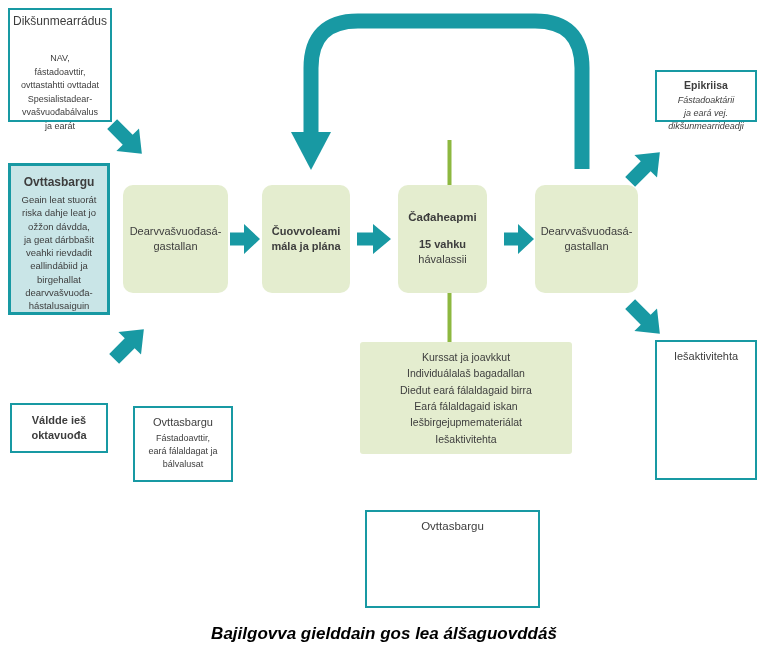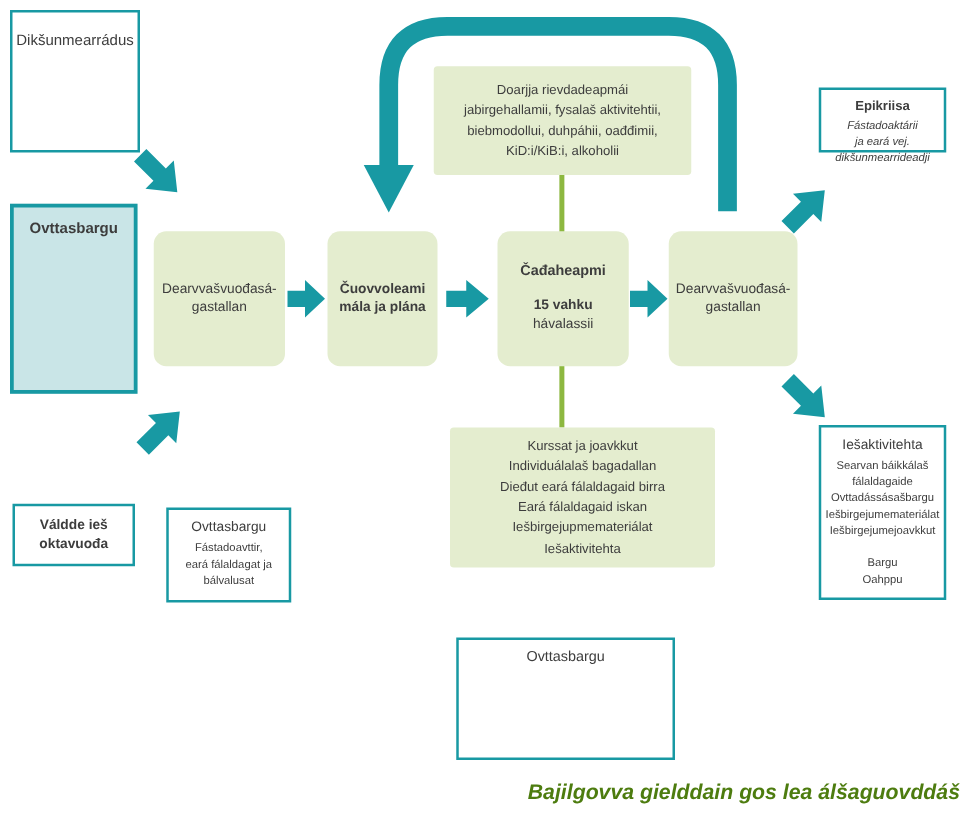--- a/index.html
+++ b/index.html
@@ -9,55 +9,55 @@
   .box{position:absolute;box-sizing:border-box;text-align:center;
        display:flex;flex-direction:column;align-items:center;}
   .white{background:#fff;border:2px solid var(--teal);}
   .tealfill{background:var(--light_teal);border:3px solid var(--teal);}
   .green{background:var(--light_green);border-radius:3px;}
   .rounded{border-radius:10px;}
   .jc{justify-content:center;}
   .t,.b,.n,.bd{white-space:pre-line;}
   .t{font-weight:bold;}
   
-  #b-treat{left:8px;top:8px;width:104px;height:114px;padding-top:15px;gap:18px;}
+  #b-treat{left:8px;top:8px;width:104px;height:114px;padding-top:4px;gap:18px;}
   #b-treat .n{font-size:12px;margin-bottom:6px;}
   #b-treat .b{font-size:9px;line-height:1.5;}
   #b-target{left:8px;top:163px;width:102px;height:152px;padding-top:9px;}
   #b-target .t{font-size:12px;margin-bottom:4px;}
   #b-target .b{font-size:9.5px;line-height:1.4;}
   #b-self{left:10px;top:362px;width:98px;height:50px;margin-top:41px;}
   #b-self .t{font-size:11px;line-height:1.35;}
   #b-colleft{left:133px;top:406px;width:100px;height:76px;padding-top:8px;}
   #b-colleft .n{font-size:11px;margin-bottom:4px;}
   #b-colleft .b{font-size:9px;line-height:1.45;}
   #b-suptop{left:347px;top:53px;width:206px;height:87px;padding:4px;}
   #b-suptop .b{font-size:10.5px;line-height:1.55;}
   #b-step1{left:123px;top:185px;width:105px;height:108px;padding:4px;}
   #b-step2{left:262px;top:185px;width:88px;height:108px;padding:4px;}
-  #b-step3{left:398px;top:185px;width:105px;height:108px;padding:4px;}
+  #b-step3{left:398px;top:185px;width:89px;height:108px;padding:4px;}
   #b-step4{left:535px;top:185px;width:103px;height:108px;padding:4px;}
   .step-label{font-size:11px;line-height:1.35;}
   #b-step2 .t{font-size:11px;line-height:1.35;}
   #b-step3 .t{font-size:11.5px;margin-bottom:14px;}
   #b-step3 .bd{font-weight:bold;font-size:11px;line-height:1.35;}
   #b-step3 .n{font-size:11px;line-height:1.35;}
   #b-offers{left:360px;top:342px;width:212px;height:112px;padding:4px;}
   #b-offers .b{font-size:10.5px;line-height:1.55;}
   #b-colbot{left:365px;top:510px;width:175px;height:98px;padding-top:8px;}
   #b-colbot .n{font-size:11.5px;margin-bottom:5px;}
   #b-colbot .b{font-size:8.5px;line-height:1.5;}
   #b-epi{left:655px;top:70px;width:102px;height:52px;padding-top:7px;}
   #b-epi .t{font-size:10.5px;margin-bottom:3px;}
   #b-epi .b{font-size:9px;line-height:1.45;font-style:italic;}
   #b-selfact{left:655px;top:340px;width:102px;height:140px;padding-top:8px;}
   #b-selfact .n{font-size:11px;margin-bottom:4px;}
   #b-selfact .b{font-size:9px;line-height:1.45;}
-  .caption{position:absolute;left:0;right:0;top:624px;text-align:right;
-           font-size:17px;font-weight:bold;font-style:italic;color:#4d7c0f;}
+  .caption{position:absolute;left:0;right:0;top:624px;text-align:center;
+           font-size:17px;font-weight:bold;font-style:italic;color:#000000;}
   .teal-fill{fill:var(--teal);}
   .teal-stroke{stroke:var(--teal);fill:none;}
   .olive-fill{fill:var(--olive);}
 </style>
 </head>
 <body>
 
 <div class="canvas">
 
   <svg class="overlay" viewBox="0 0 768 655">
@@ -72,44 +72,53 @@
     <polygon class="teal-fill" points="504,232.5 518,232.5 518,224 534,239 518,254 518,245.5 504,245.5"></polygon>
 
     <polygon class="teal-fill" points="-21,-7 1,-7 1,-16 21,0 1,16 1,7 -21,7" transform="translate(127,139) rotate(45)"></polygon>
     <polygon class="teal-fill" points="-21,-7 1,-7 1,-16 21,0 1,16 1,7 -21,7" transform="translate(129,344) rotate(-45)"></polygon>
     <polygon class="teal-fill" points="-21,-7 1,-7 1,-16 21,0 1,16 1,7 -21,7" transform="translate(645,167) rotate(-45)"></polygon>
     <polygon class="teal-fill" points="-21,-7 1,-7 1,-16 21,0 1,16 1,7 -21,7" transform="translate(645,319) rotate(45)"></polygon>
   </svg>
 
   <div class="box white" id="b-treat">
     <div class="n">Dikšunmearrádus</div>
+    <div class="b">NAV,
+fástadoavttir,
+ovttastahtti ovttadat
+Spesialistadear-
+vvašvuođabálvalus
+ja earát</div>
   </div>
 
   <div class="box tealfill" id="b-target">
     <div class="t">Ovttasbargu</div>
+    <div class="b">Geain leat stuorát
+riska dahje leat jo
+ožžon dávdda,
+ja geat dárbbašit
+veahki rievdadit
+eallindábiid ja
+birgehallat
+dearvvašvuođa-
+hástalusaiguin</div>
   </div>
 
   <div class="box white jc" id="b-self">
     <div class="t">Váldde ieš
 oktavuođa</div>
   </div>
 
   <div class="box white" id="b-colleft">
     <div class="n">Ovttasbargu</div>
     <div class="b">Fástadoavttir,
 eará fálaldagat ja
 bálvalusat</div>
   </div>
 
-  <div class="box green jc" id="b-suptop">
-    <div class="b">Doarjja rievdadeapmái
-jabirgehallamii, fysalaš aktivitehtii,
-biebmodollui, duhpáhii, oađđimii,
-KiD:i/KiB:i, alkoholii</div>
-  </div>
 
   <div class="box green rounded jc" id="b-step1">
     <div class="n step-label">Dearvvašvuođasá-
 gastallan</div>
   </div>
 
   <div class="box green rounded jc" id="b-step2">
     <div class="t">Čuovvoleami
 mála ja plána</div>
   </div>
@@ -140,25 +149,17 @@
 
   <div class="box white" id="b-epi">
     <div class="t">Epikriisa</div>
     <div class="b">Fástadoaktárii
 ja eará vej.
 dikšunmearrideadji</div>
   </div>
 
   <div class="box white" id="b-selfact">
     <div class="n">Iešaktivitehta</div>
-    <div class="b">Searvan báikkálaš
-fálaldagaide
-Ovttadássásašbargu
-Iešbirgejumemateriálat
-Iešbirgejumejoavkkut
-
-Bargu
-Oahppu</div>
   </div>
 
   <div class="caption">Bajilgovva gielddain gos lea álšaguovddáš</div>
 
 </div>
 
 </body></html>

